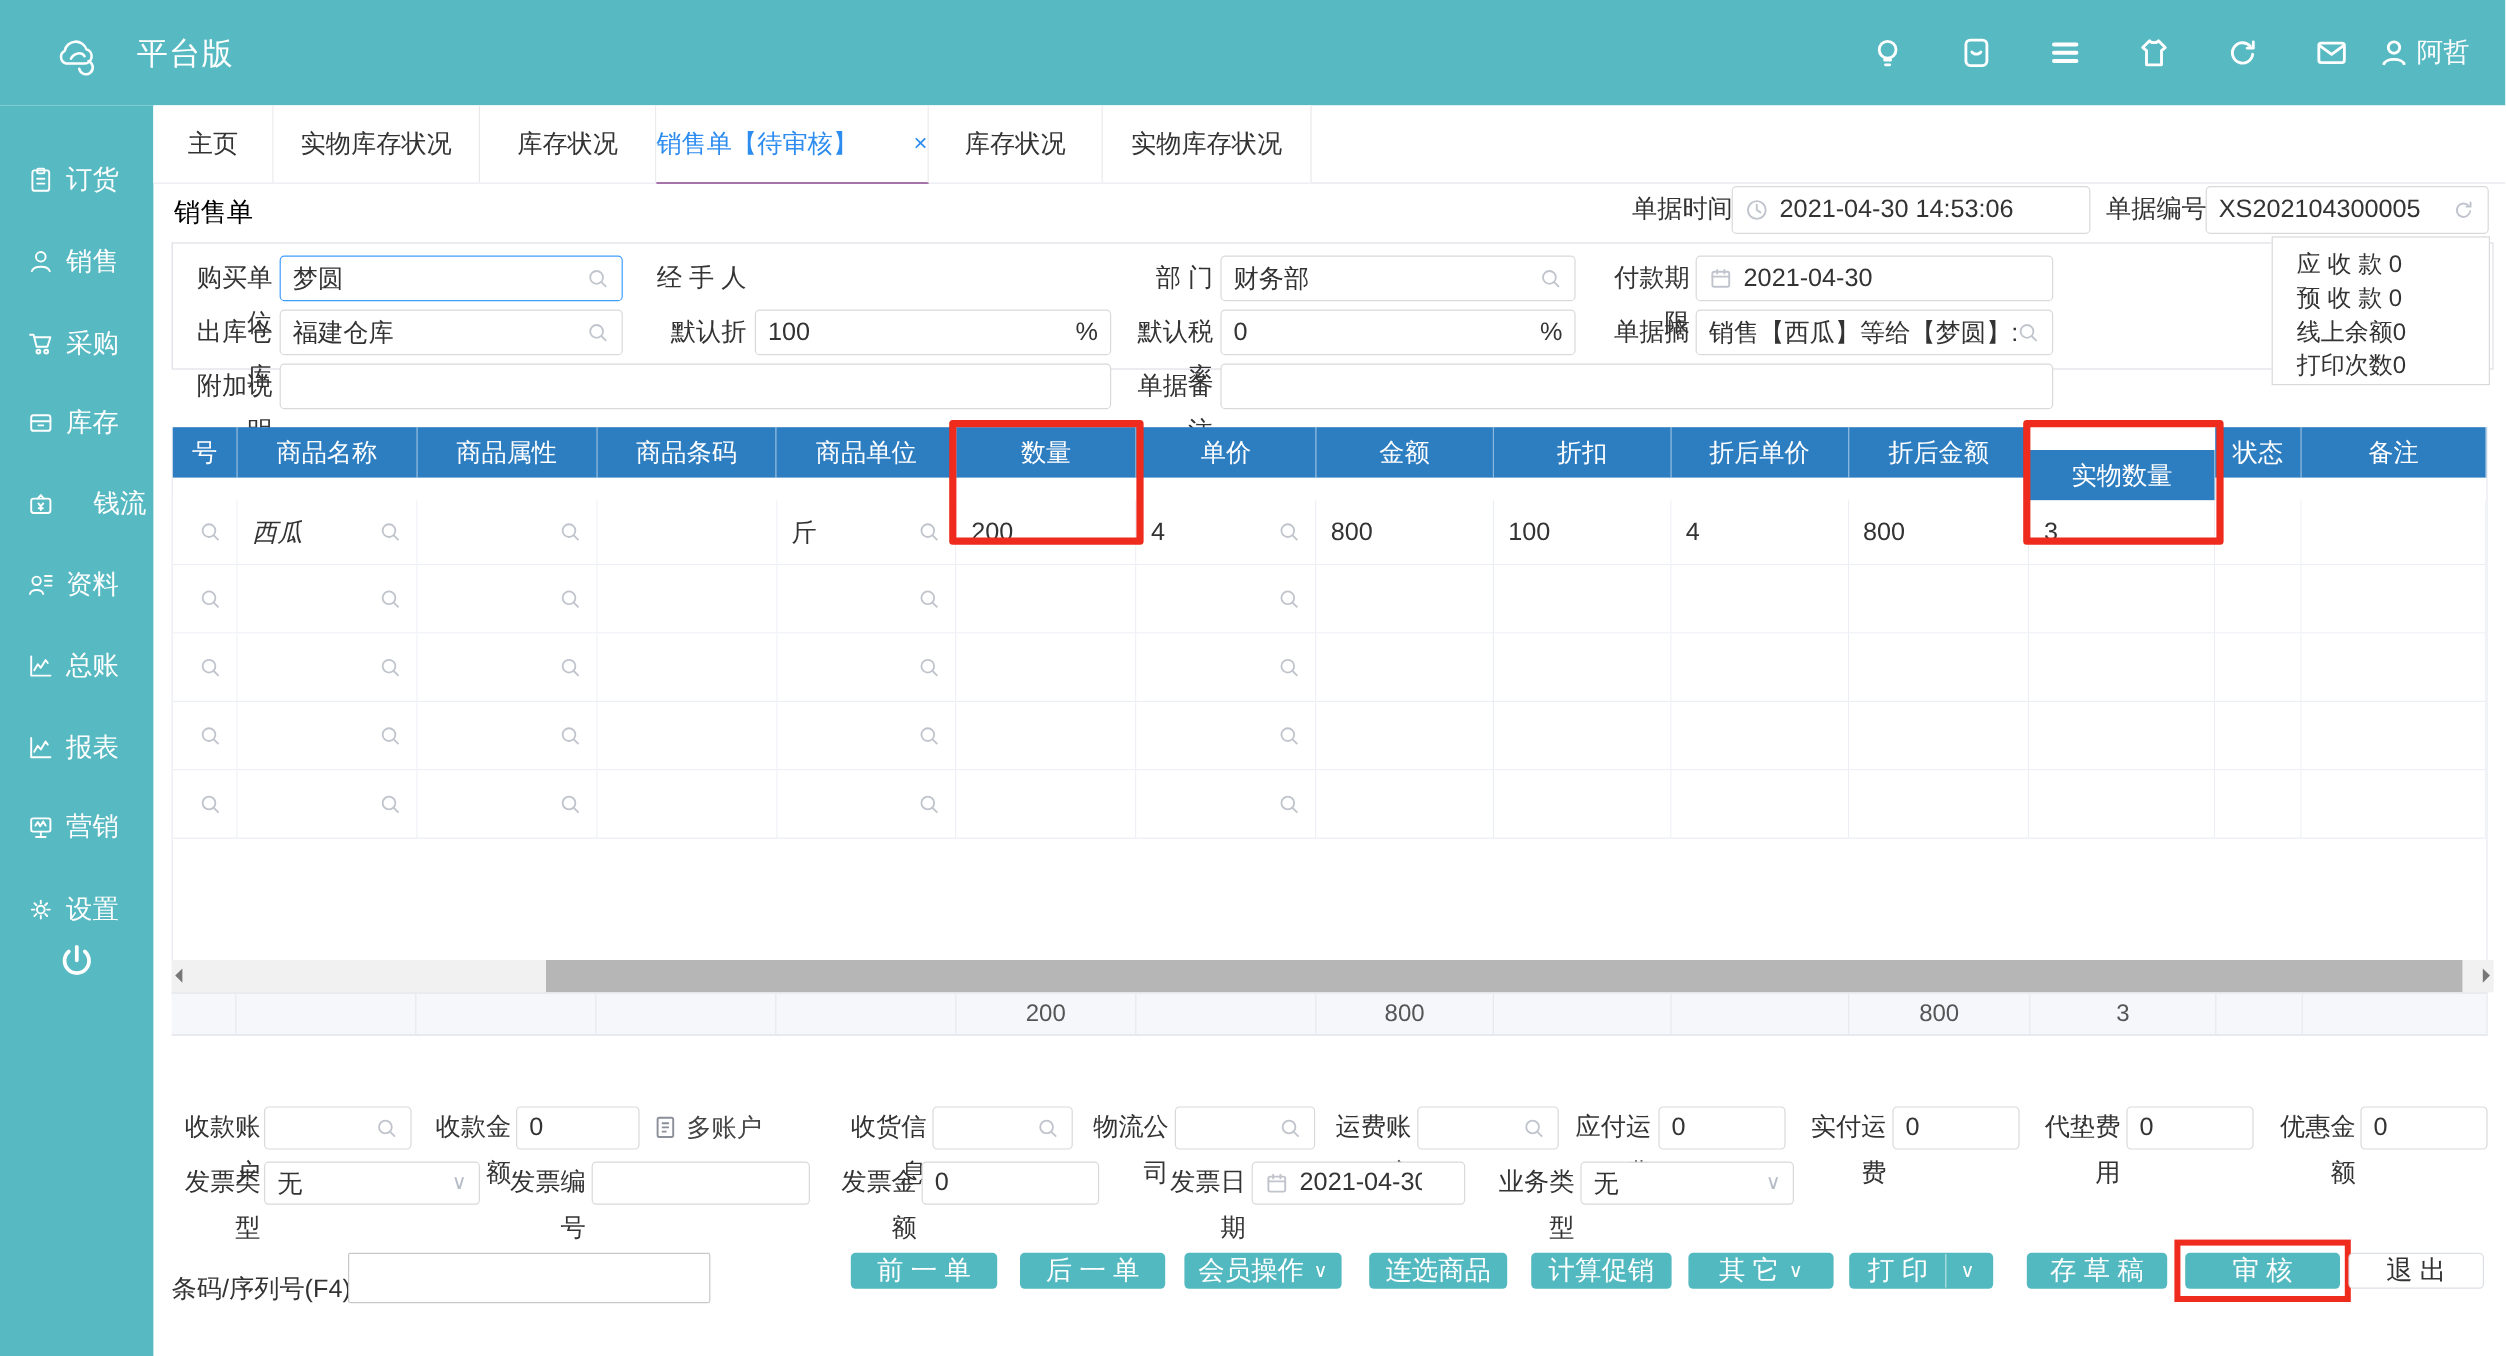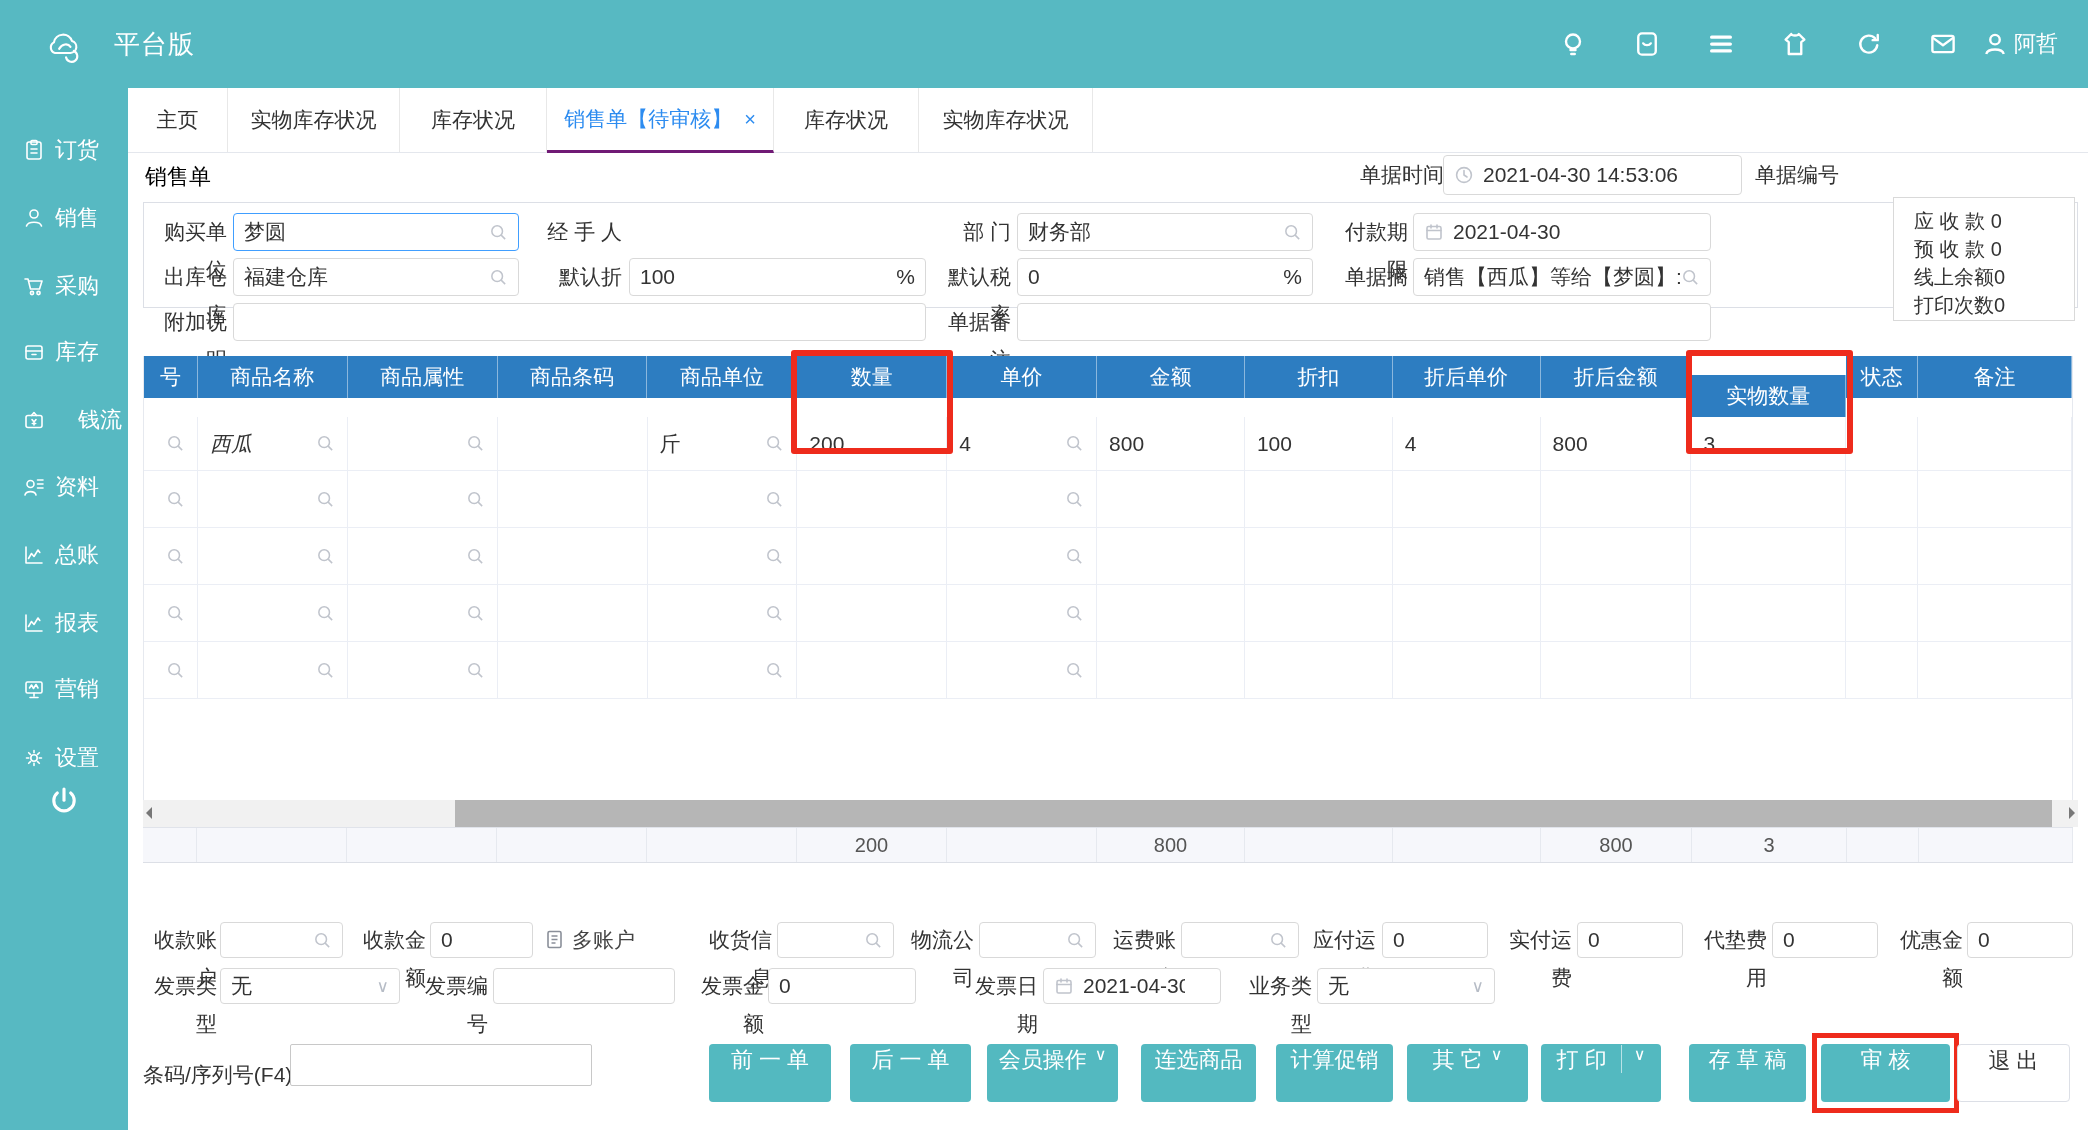--- a/index.html
+++ b/index.html
@@ -23,21 +23,21 @@
   .side-item{position:absolute;left:0;width:128px;height:44px;display:flex;align-items:center;padding-left:22px;box-sizing:border-box;gap:9px;color:#fff;font-size:22px;cursor:pointer;}
   .side-item svg{width:24px;height:24px;fill:none;stroke:#fff;stroke-width:1.6;stroke-linecap:round;stroke-linejoin:round;flex:none;}
   .side-power{position:absolute;left:0;width:128px;display:flex;justify-content:center;cursor:pointer;}
   .side-power svg{width:34px;height:34px;fill:none;stroke:#fff;stroke-width:2.2;stroke-linecap:round;}
 
   
   .main{position:absolute;left:128px;top:88px;width:1960px;height:1042px;background:#fff;}
 
   .tabs{position:absolute;left:0;top:0;width:1960px;height:64px;display:flex;border-bottom:1px solid #e4e7ed;background:#fff;}
   .tab{height:64px;box-sizing:border-box;border-right:1px solid #e8e8e8;display:flex;align-items:center;justify-content:center;font-size:21px;color:#333;cursor:pointer;background:#fff;}
-  .tab.active{color:#2d8cf0;border-bottom:3px solid #701a75;height:65px;}
+  .tab.active{color:#2d8cf0;border-bottom:1px solid #701a75;height:65px;justify-content:space-between;}
   .tab .close{color:#2d8cf0;font-size:20px;margin-left:12px;}
 
   .doc-title{position:absolute;left:17px;top:74px;font-size:22px;color:#000000;}
   .hlbl{position:absolute;font-size:21px;color:#333;line-height:40px;height:40px;}
   .field{position:absolute;height:38px;box-sizing:border-box;border:1px solid #d9d9d9;border-radius:4px;background:#fff;display:flex;align-items:center;padding:0 10px;font-size:21px;color:#333;cursor:text;}
   .field .val{white-space:nowrap;overflow:hidden;}
   .field .sicon,.field .chev,.field .ricon{margin-left:auto;display:flex;align-items:center;}
   .field .picon{margin-right:9px;display:flex;align-items:center;}
   .field.focus{border-color:#409eff;}
   .suffix{margin-left:auto;color:#333;}
@@ -73,21 +73,21 @@
   .amount-line{position:absolute;right:12px;top:780px;font-size:21px;color:#333;white-space:nowrap;}
   .amount-line span{margin-left:26px;}
 
   
   .multi{position:absolute;display:flex;align-items:center;gap:7px;font-size:21px;color:#444;height:38px;cursor:pointer;}
   .multi svg{width:20px;height:22px;fill:none;stroke:#8a8f99;stroke-width:1.6;}
 
   .barcode-label{position:absolute;left:15px;top:966px;font-size:21px;color:#333;line-height:42px;}
   .barcode-input{position:absolute;left:162px;top:956px;width:302px;height:42px;box-sizing:border-box;border:1px solid #c8c8c8;border-radius:2px;background:#fff;cursor:text;}
 
-  .btn{position:absolute;top:956px;height:58px;box-sizing:border-box;border:none;border-radius:4px;background:#53b9c0;color:#fff;font-size:22px;display:flex;justify-content:center;cursor:pointer;font-family:inherit;}
+  .btn{position:absolute;top:956px;height:30px;box-sizing:border-box;border:none;border-radius:4px;background:#53b9c0;color:#fff;font-size:22px;display:flex;align-items:center;justify-content:center;cursor:pointer;font-family:inherit;}
   .btn .bchev{font-size:16px;margin-left:8px;color:#fff;}
   .btn .vline{width:1px;height:28px;background:rgba(255,255,255,.6);margin:0 12px 0 14px;}
   .btn.default{background:#fff;border:1px solid #dcdfe6;color:#333;}
   .btn.hl::after{content:"";position:absolute;left:-9px;right:-9px;top:-11px;bottom:-11px;border:5px solid #ee2b1c;pointer-events:none;}
 
   .redbox{position:absolute;box-sizing:border-box;border:6px solid #ee2b1c;border-radius:3px;pointer-events:none;z-index:3;}
 
   .gicon svg{width:20px;height:20px;fill:none;stroke:#c0c4cc;stroke-width:1.6;stroke-linecap:round;stroke-linejoin:round;}
 </style>
 </head>
@@ -262,20 +262,29 @@
     <div class="field" style="left:1315px;top:67px;width:299px;height:40px;">
       <span class="picon gicon">
           <svg viewBox="0 0 20 20">
             <circle cx="10" cy="10" r="7.4"></circle>
             <path d="M10 5.6V10l3 2"></path>
           </svg>
         </span>
       <span class="val">2021-04-30 14:53:06</span>
     </div>
     <span class="hlbl" style="left:1627px;top:67px;">单据编号</span>
+    <div class="field" style="left:1710px;top:67px;width:236px;height:40px;">
+      <span class="val">XS202104300005</span>
+      <span class="ricon gicon">
+          <svg viewBox="0 0 20 20">
+            <path d="M15.5 11a5.6 5.6 0 1 1-1.4-4.6"></path>
+            <path d="M15.8 3.8v3.4h-3.4"></path>
+          </svg>
+        </span>
+    </div>
 
     <div class="form-box">
       <span class="flabel" style="left:5px;top:10px;width:78px;">购买单位</span>
       <div class="field focus has-search" style="left:89px;top:10px;width:286px;">
           <span class="val">梦圆</span>
           <span class="sicon">
             <svg width="19" height="19" viewBox="0 0 20 20">
               <circle cx="8.6" cy="8.6" r="5.6" fill="none" stroke="#c0c4cc" stroke-width="1.6"></circle>
               <line x1="12.8" y1="12.8" x2="17" y2="17" stroke="#c0c4cc" stroke-width="1.6"></line>
             </svg>

